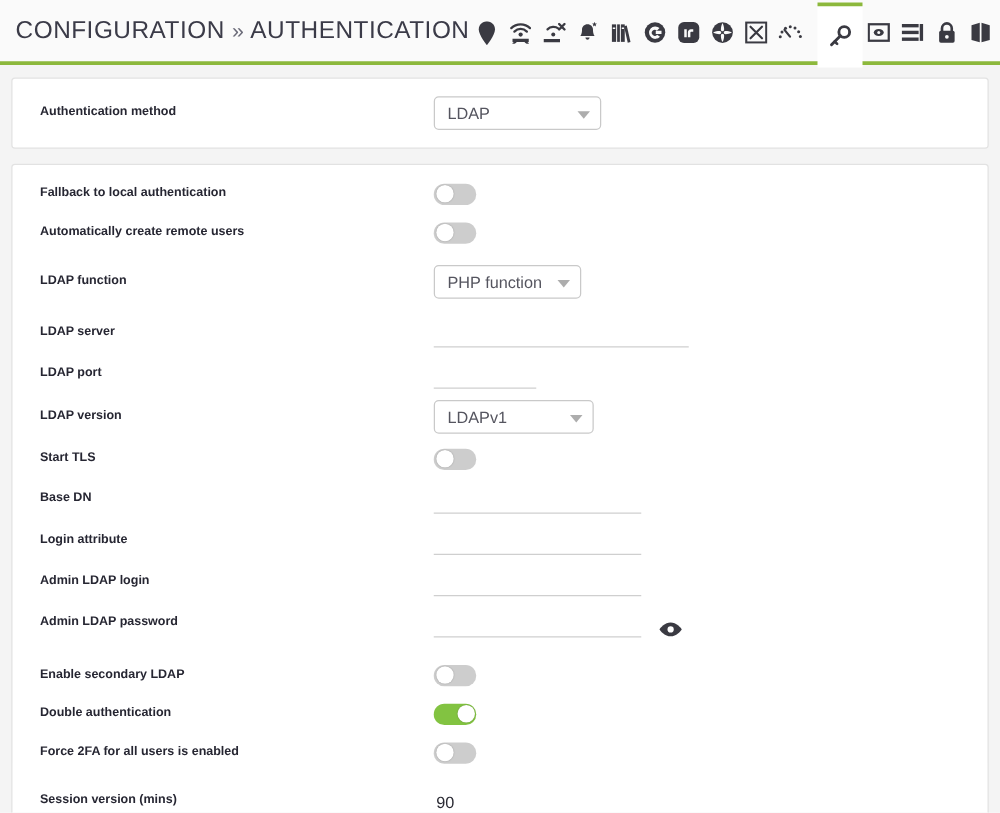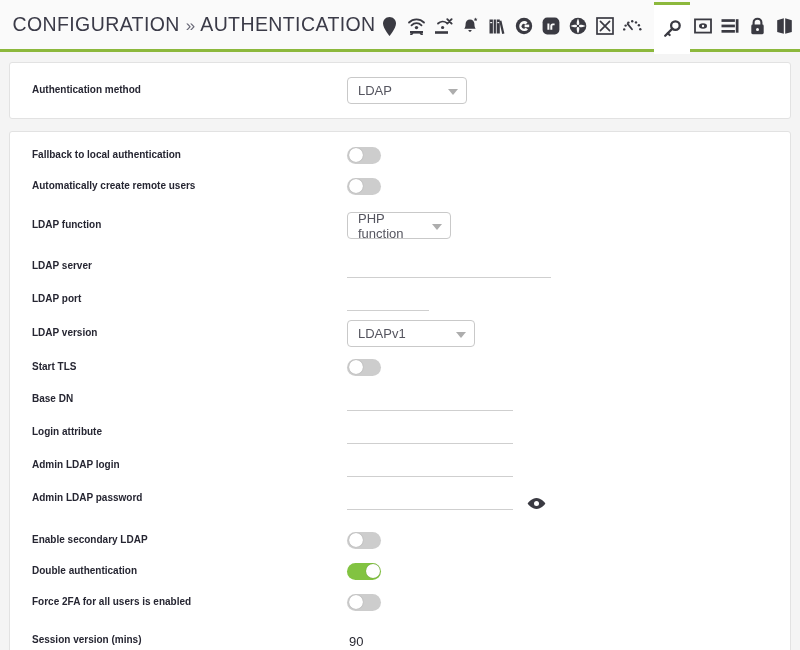--- a/index.html
+++ b/index.html
@@ -95,22 +95,22 @@
     border-radius: 4px;
     background: #fff;
     height: 27px;
     display: flex;
     align-items: center;
     padding: 0 26px 0 10px;
     font-size: 13px;
     color: #55555f;
     cursor: pointer;
   }
-  .select.w-auth { width: 120px; text-align: right; }
-  .select.w-fn   { width: 104px; }
+  .select.w-auth { width: 134px; text-align: right; }
+  .select.w-fn   { width: 118px; }
   .select.w-ver  { width: 128px; }
   .select .caret {
     position: absolute;
     right: 8px; top: 50%;
     margin-top: -2px;
     width: 0; height: 0;
     border-left: 5px solid transparent;
     border-right: 5px solid transparent;
     border-top: 6px solid #adadad;
   }

